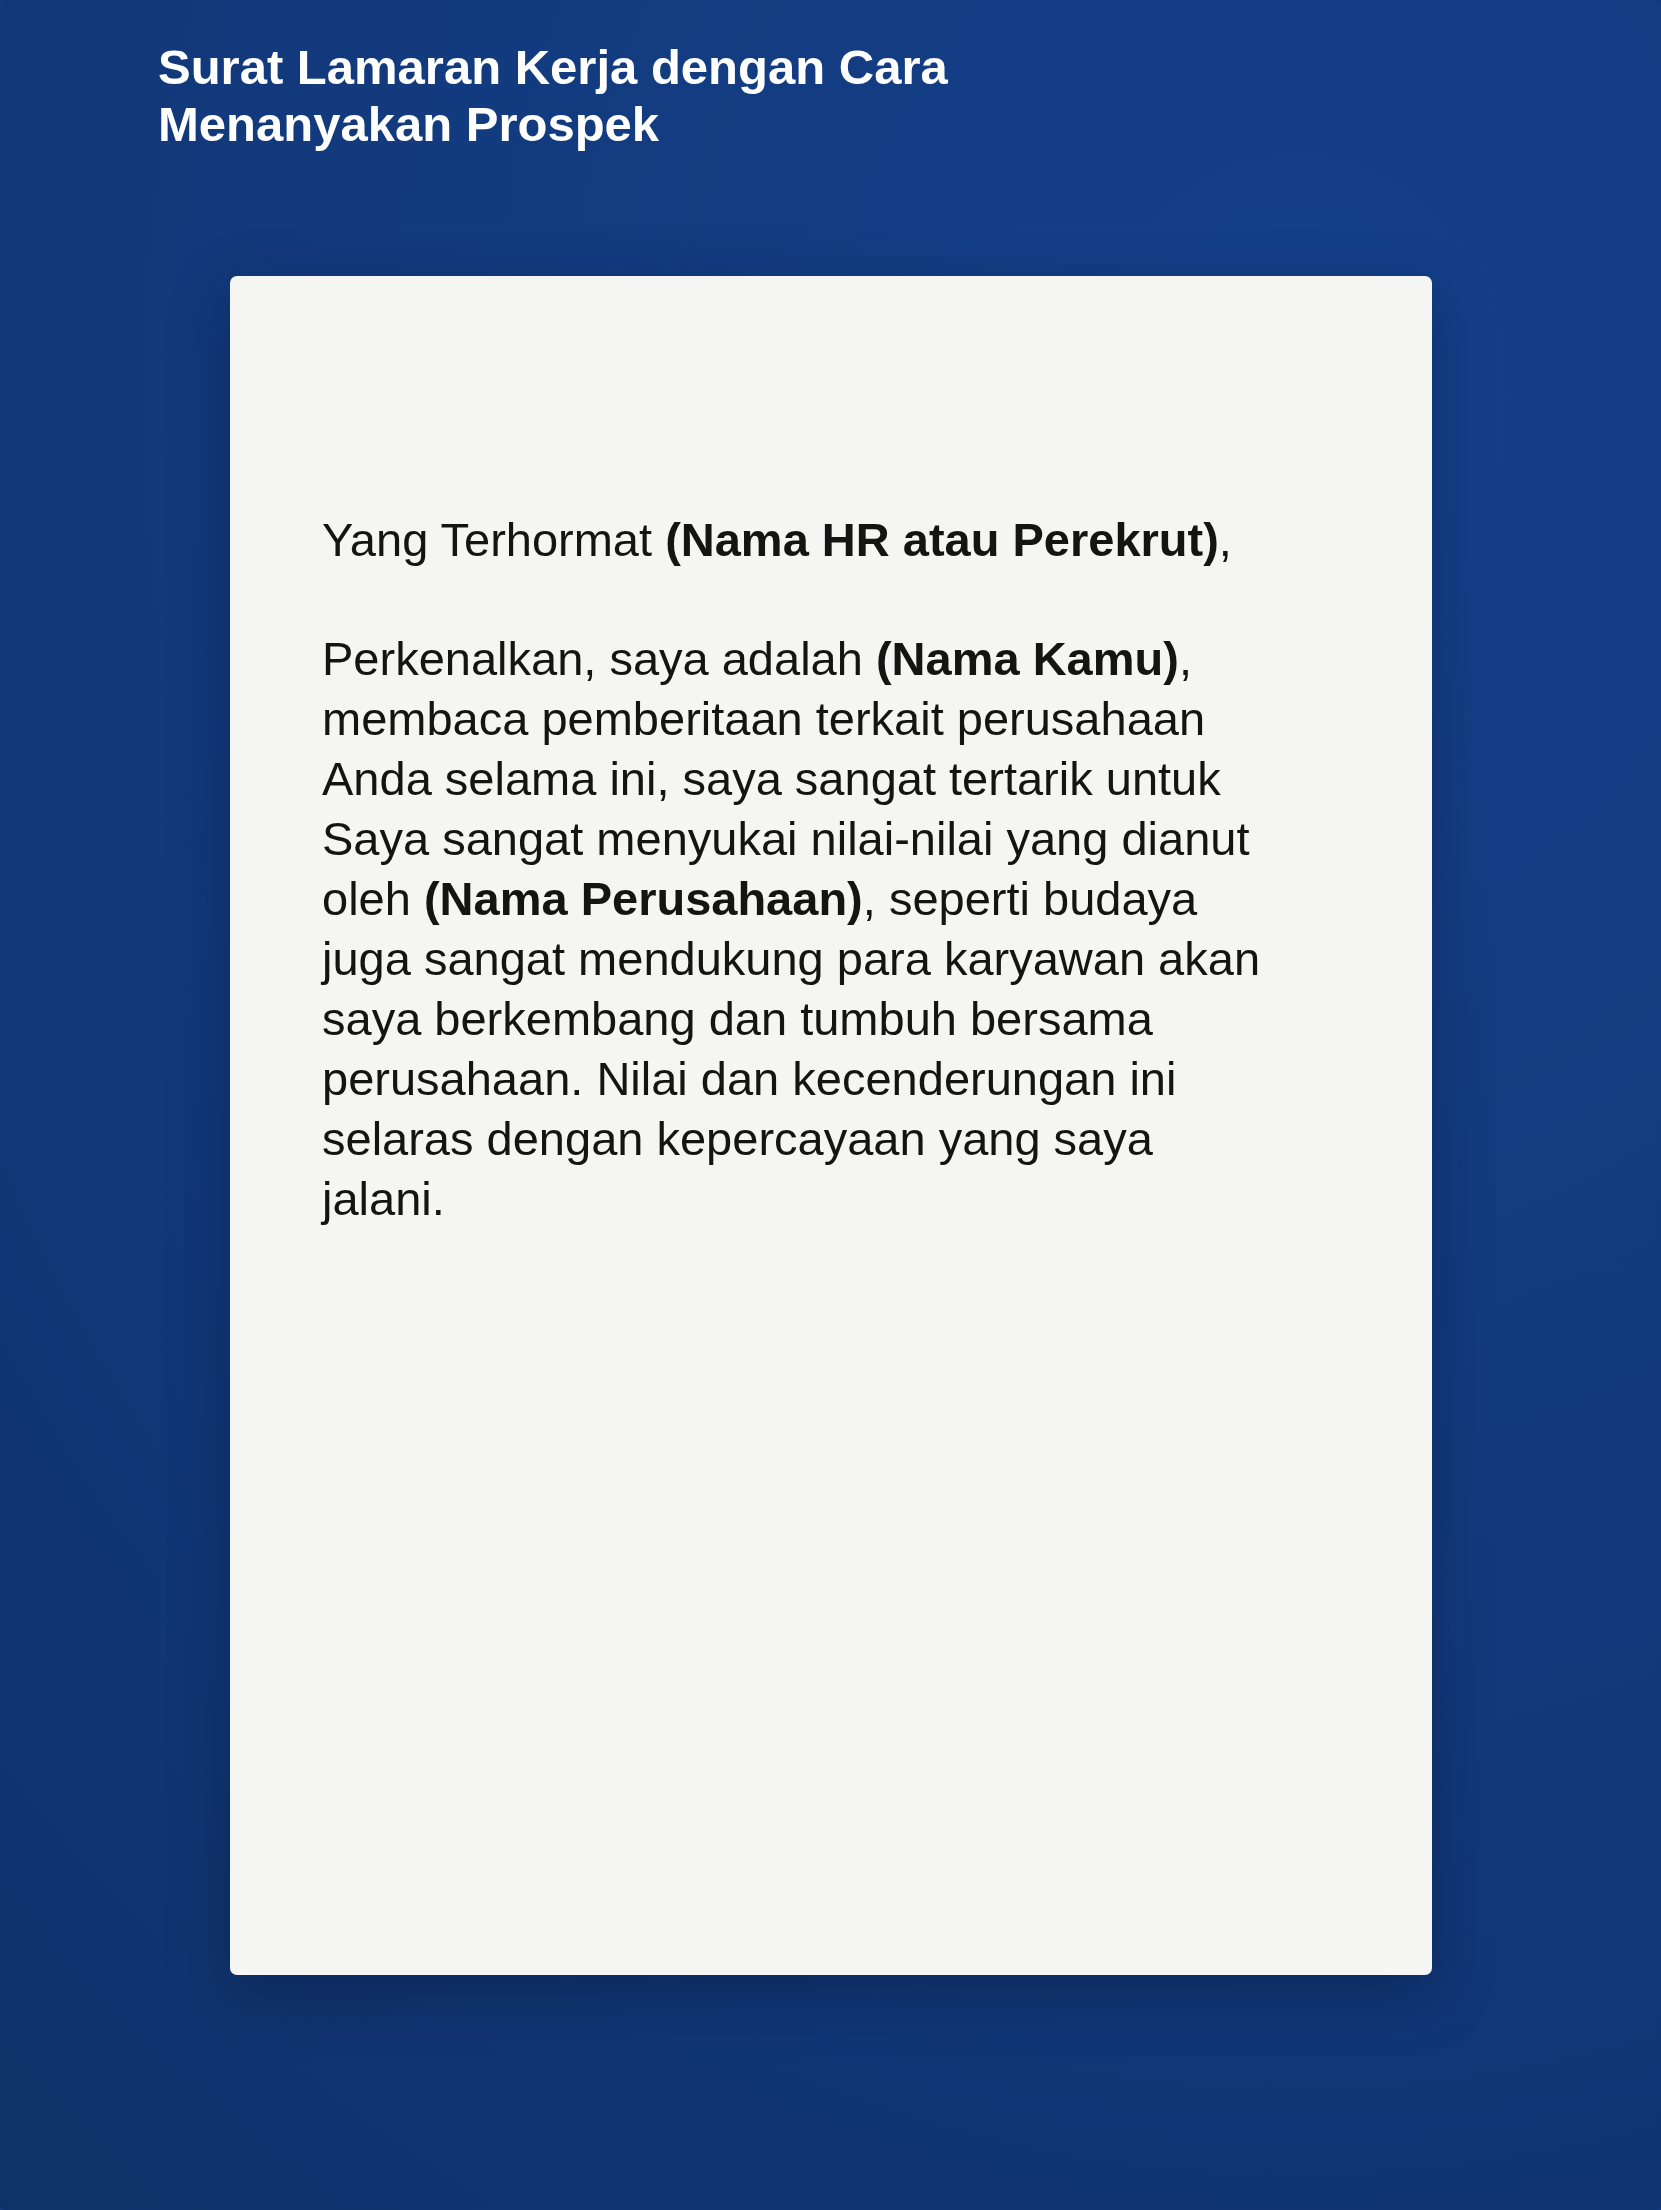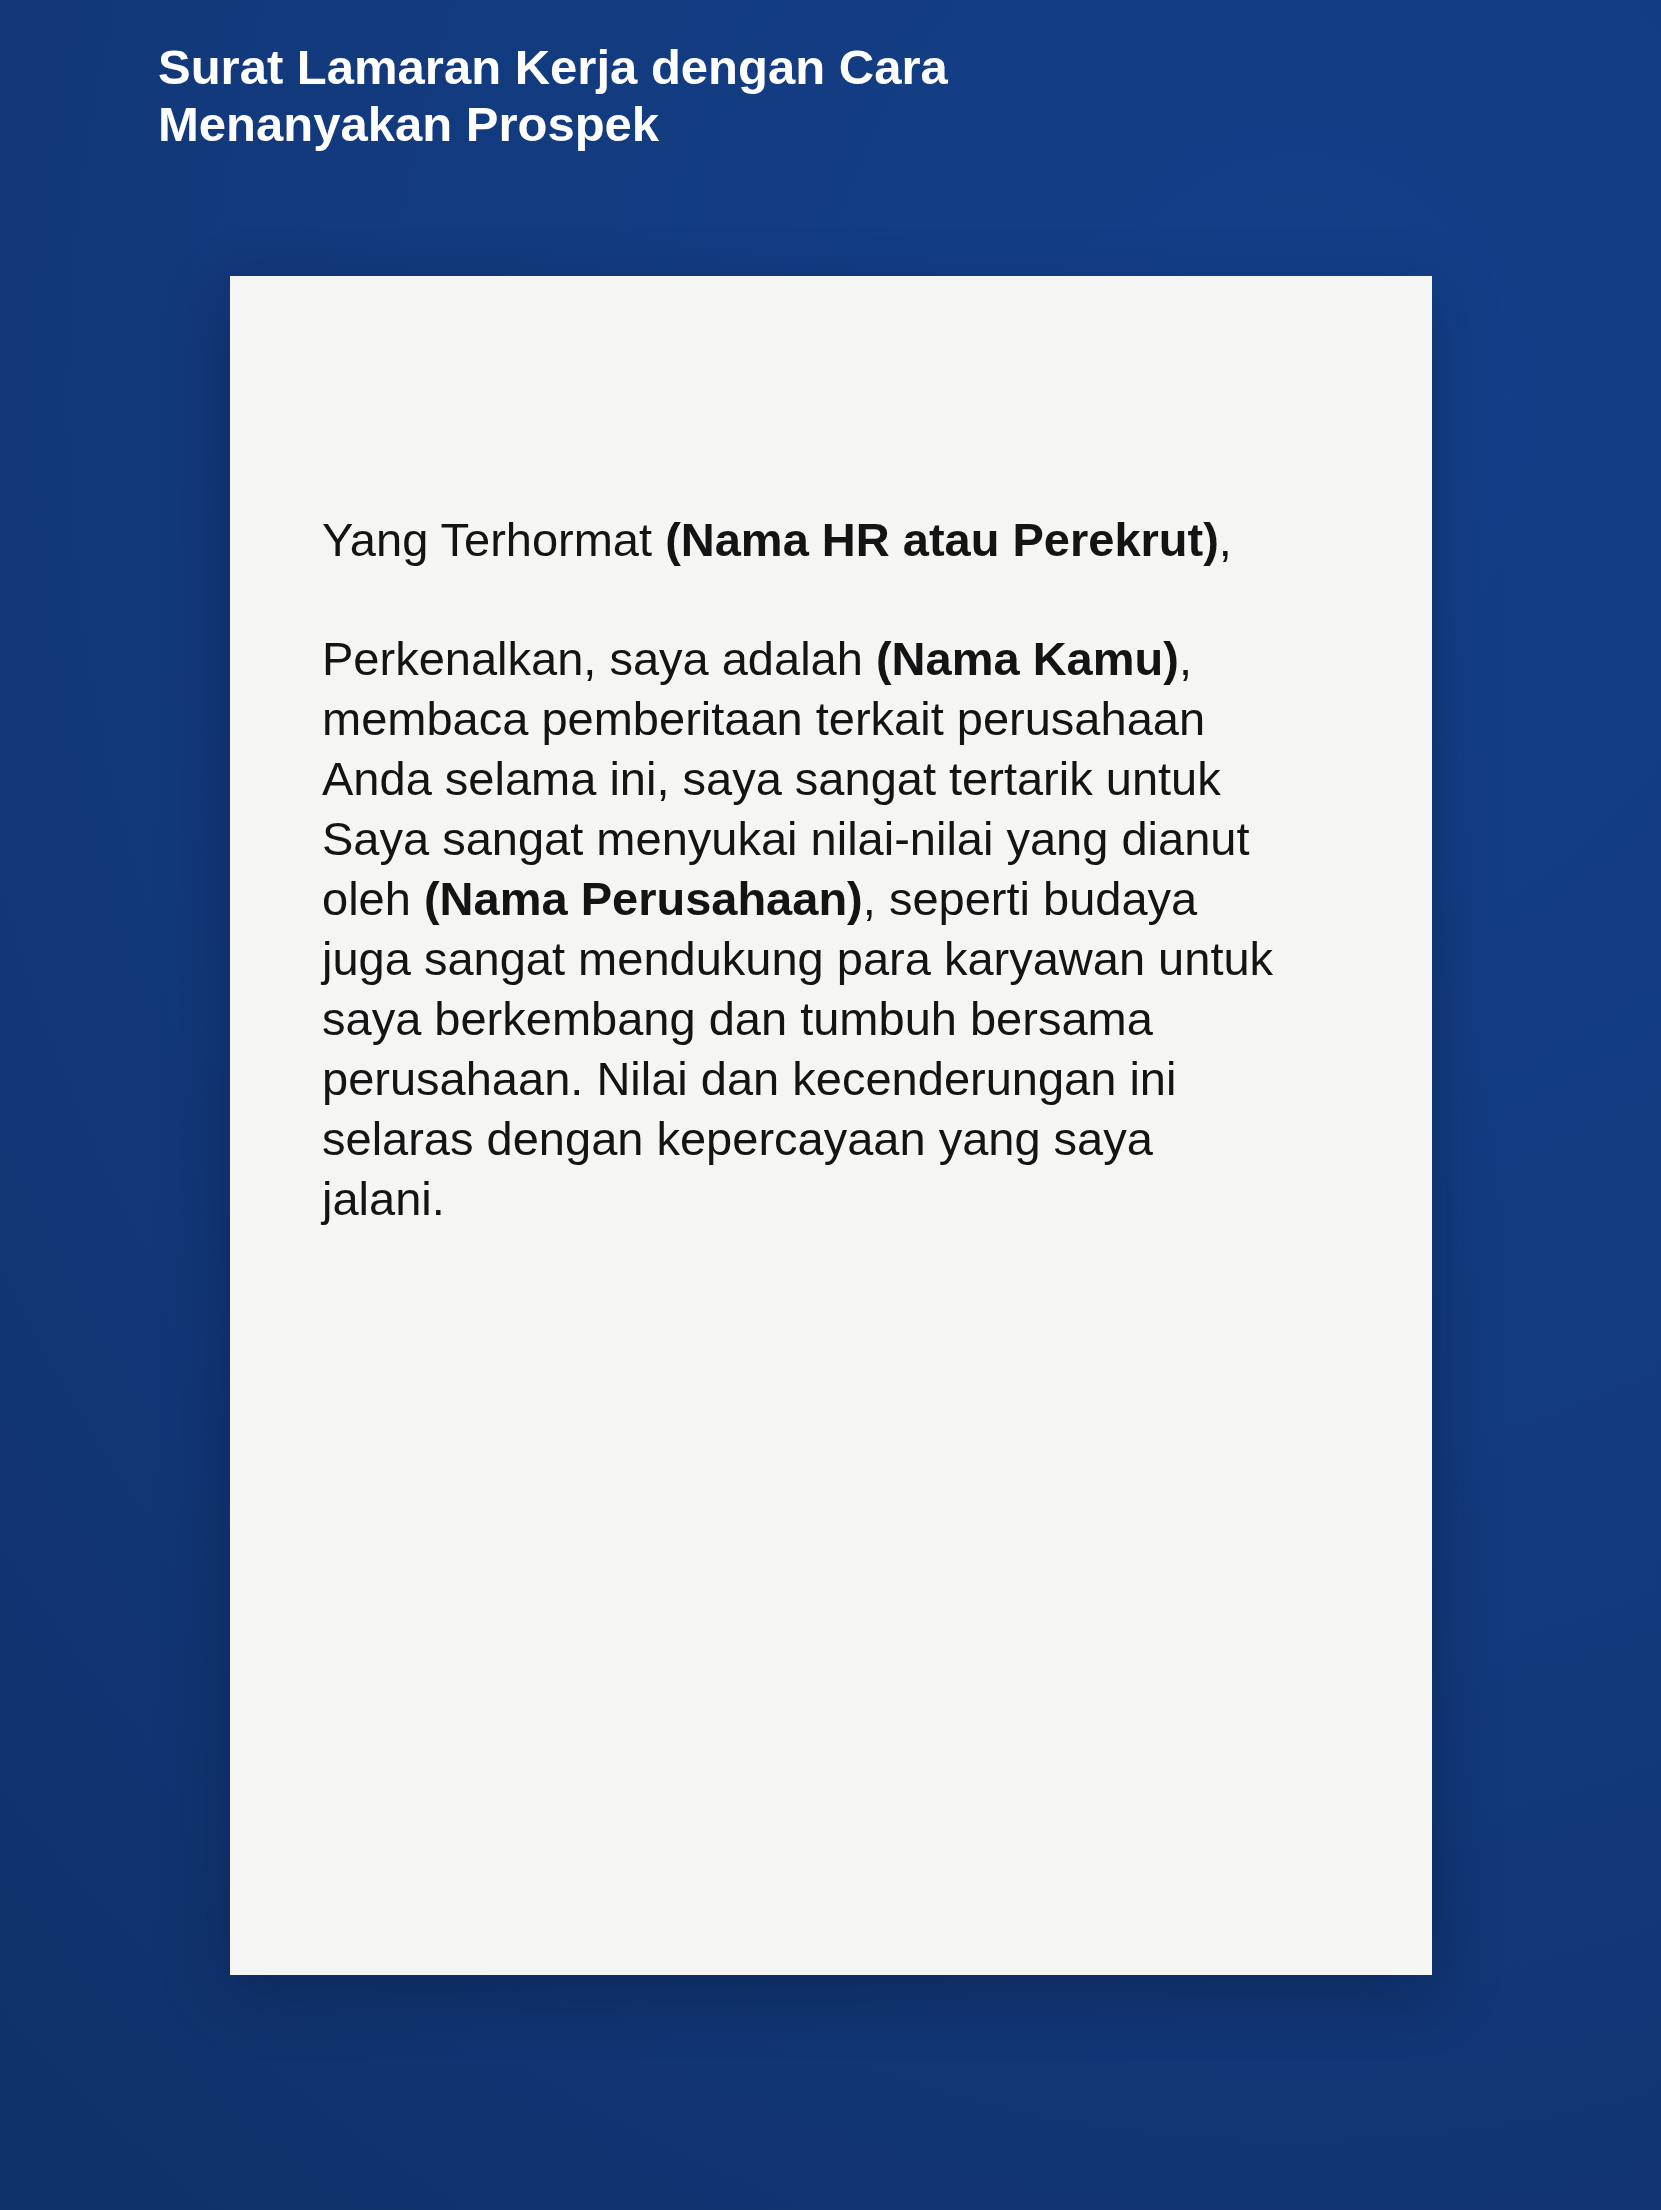--- a/index.html
+++ b/index.html
@@ -3,21 +3,21 @@
 <meta charset="utf-8">
 <style>
   :root{
     --bg:#12397b;
     --bg-dark:#0d2c5e;
     --bg-light:#14408a;
     --paper:#f5f5f3;
     --title-text:#ffffff;
     --body-text:#141414;
   }
-  *{ box-sizing:border-box; }
+  *{ box-sizing:border-box;border-radius:7px; }
   html,body{ margin:0; padding:0; }
   body{
     font-family:"Liberation Sans", sans-serif;
     background:var(--bg);
   }
   .canvas{
     position:relative;
     width:1662px;
     height:2211px;
     overflow:hidden;
@@ -78,21 +78,21 @@
     <div class="letter">
         <p class="para">
           <span class="line"><span>Yang Terhormat </span><b>(Nama HR atau Perekrut)</b><span>,</span></span>
         </p>
         <p class="para">
           <span class="line"><span>Perkenalkan, saya adalah </span><b>(Nama Kamu)</b><span>,</span></span>
           <span class="line"><span>membaca pemberitaan terkait perusahaan</span></span>
           <span class="line"><span>Anda selama ini, saya sangat tertarik untuk</span></span>
           <span class="line"><span>Saya sangat menyukai nilai-nilai yang dianut</span></span>
           <span class="line"><span>oleh </span><b>(Nama Perusahaan)</b><span>, seperti budaya</span></span>
-          <span class="line"><span>juga sangat mendukung para karyawan untuk</span></span>
+          <span class="line"><span>juga sangat mendukung para karyawan akan</span></span>
           <span class="line"><span>saya berkembang dan tumbuh bersama</span></span>
           <span class="line"><span>perusahaan. Nilai dan kecenderungan ini</span></span>
           <span class="line"><span>selaras dengan kepercayaan yang saya</span></span>
           <span class="line"><span>jalani.</span></span>
         </p>
       </div>
   </div>
 
 </div>
 

